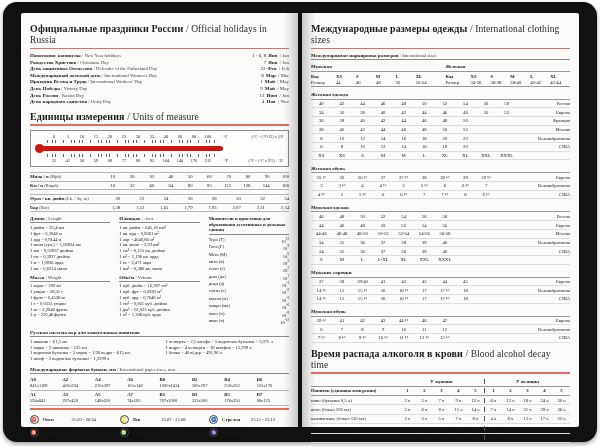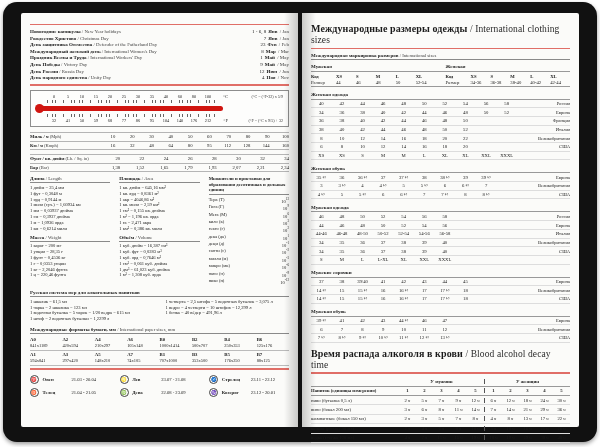--- a/index.html
+++ b/index.html
@@ -102,20 +102,24 @@
   .adata{border-bottom:.4px solid #ddd;padding:1.7px 0;}
 </style>
 </head>
 <body>
 
 <div class="photo">
   <div class="cover"></div>
 
   <div class="page left">
 
+    <div class="h1">
+      <span>Официальные праздники России</span>
+      <span class="h1en">/ Official holidays in Russia</span>
+    </div>
     <div class="redline"></div>
     <div>
         <div class="hrow">
           <div class="hleft"><span class="b">Новогодние каникулы</span><span class="en"> / New Year holidays</span></div>
           <div class="hright"><span class="day">1 - 6, 8</span><span class="b mo">Янв</span><span class="en"> / Jan</span></div>
         </div>
         <div class="hrow">
           <div class="hleft"><span class="b">Рождество Христово</span><span class="en"> / Christmas Day</span></div>
           <div class="hright"><span class="day">7</span><span class="b mo">Янв</span><span class="en"> / Jan</span></div>
         </div>
@@ -138,20 +142,24 @@
         <div class="hrow">
           <div class="hleft"><span class="b">День России</span><span class="en"> / Russia Day</span></div>
           <div class="hright"><span class="day">12</span><span class="b mo">Июн</span><span class="en"> / Jun</span></div>
         </div>
         <div class="hrow">
           <div class="hleft"><span class="b">День народного единства</span><span class="en"> / Unity Day</span></div>
           <div class="hright"><span class="day">4</span><span class="b mo">Ноя</span><span class="en"> / Nov</span></div>
         </div>
       </div>
 
+    <div class="h1" style="margin-top:5px;">
+      <span>Единицы измерения</span>
+      <span class="h1en">/ Units of measure</span>
+    </div>
     <div class="redline"></div>
 
     <div class="thermo">
       <div class="trow">
         <div class="ticks">
             <span class="tick">0</span>
             <span class="tick">5</span>
             <span class="tick">10</span>
             <span class="tick">15</span>
             <span class="tick">20</span>

